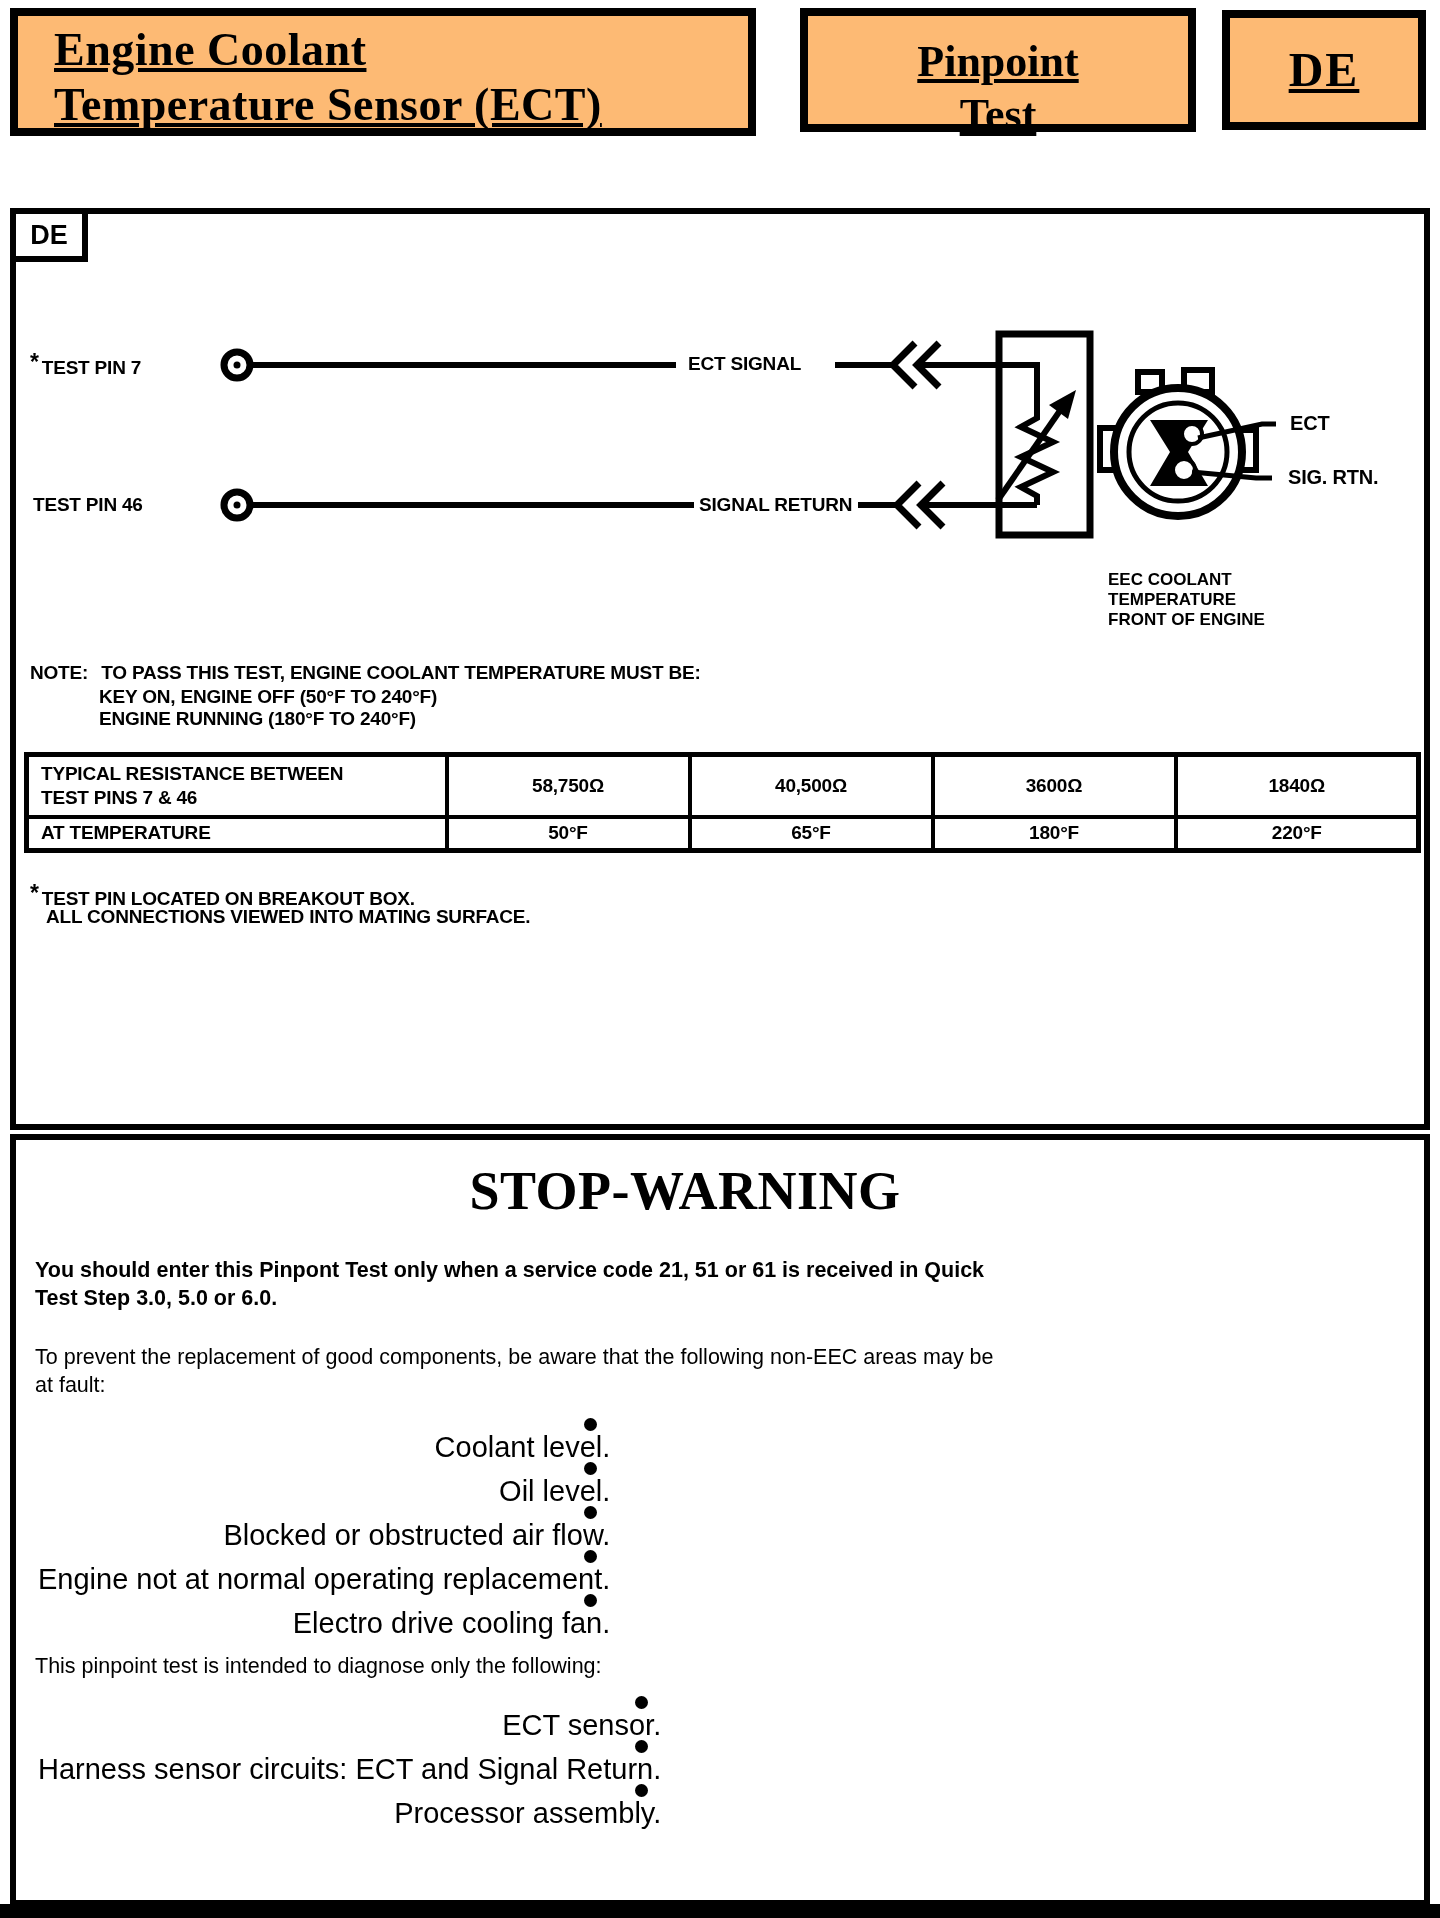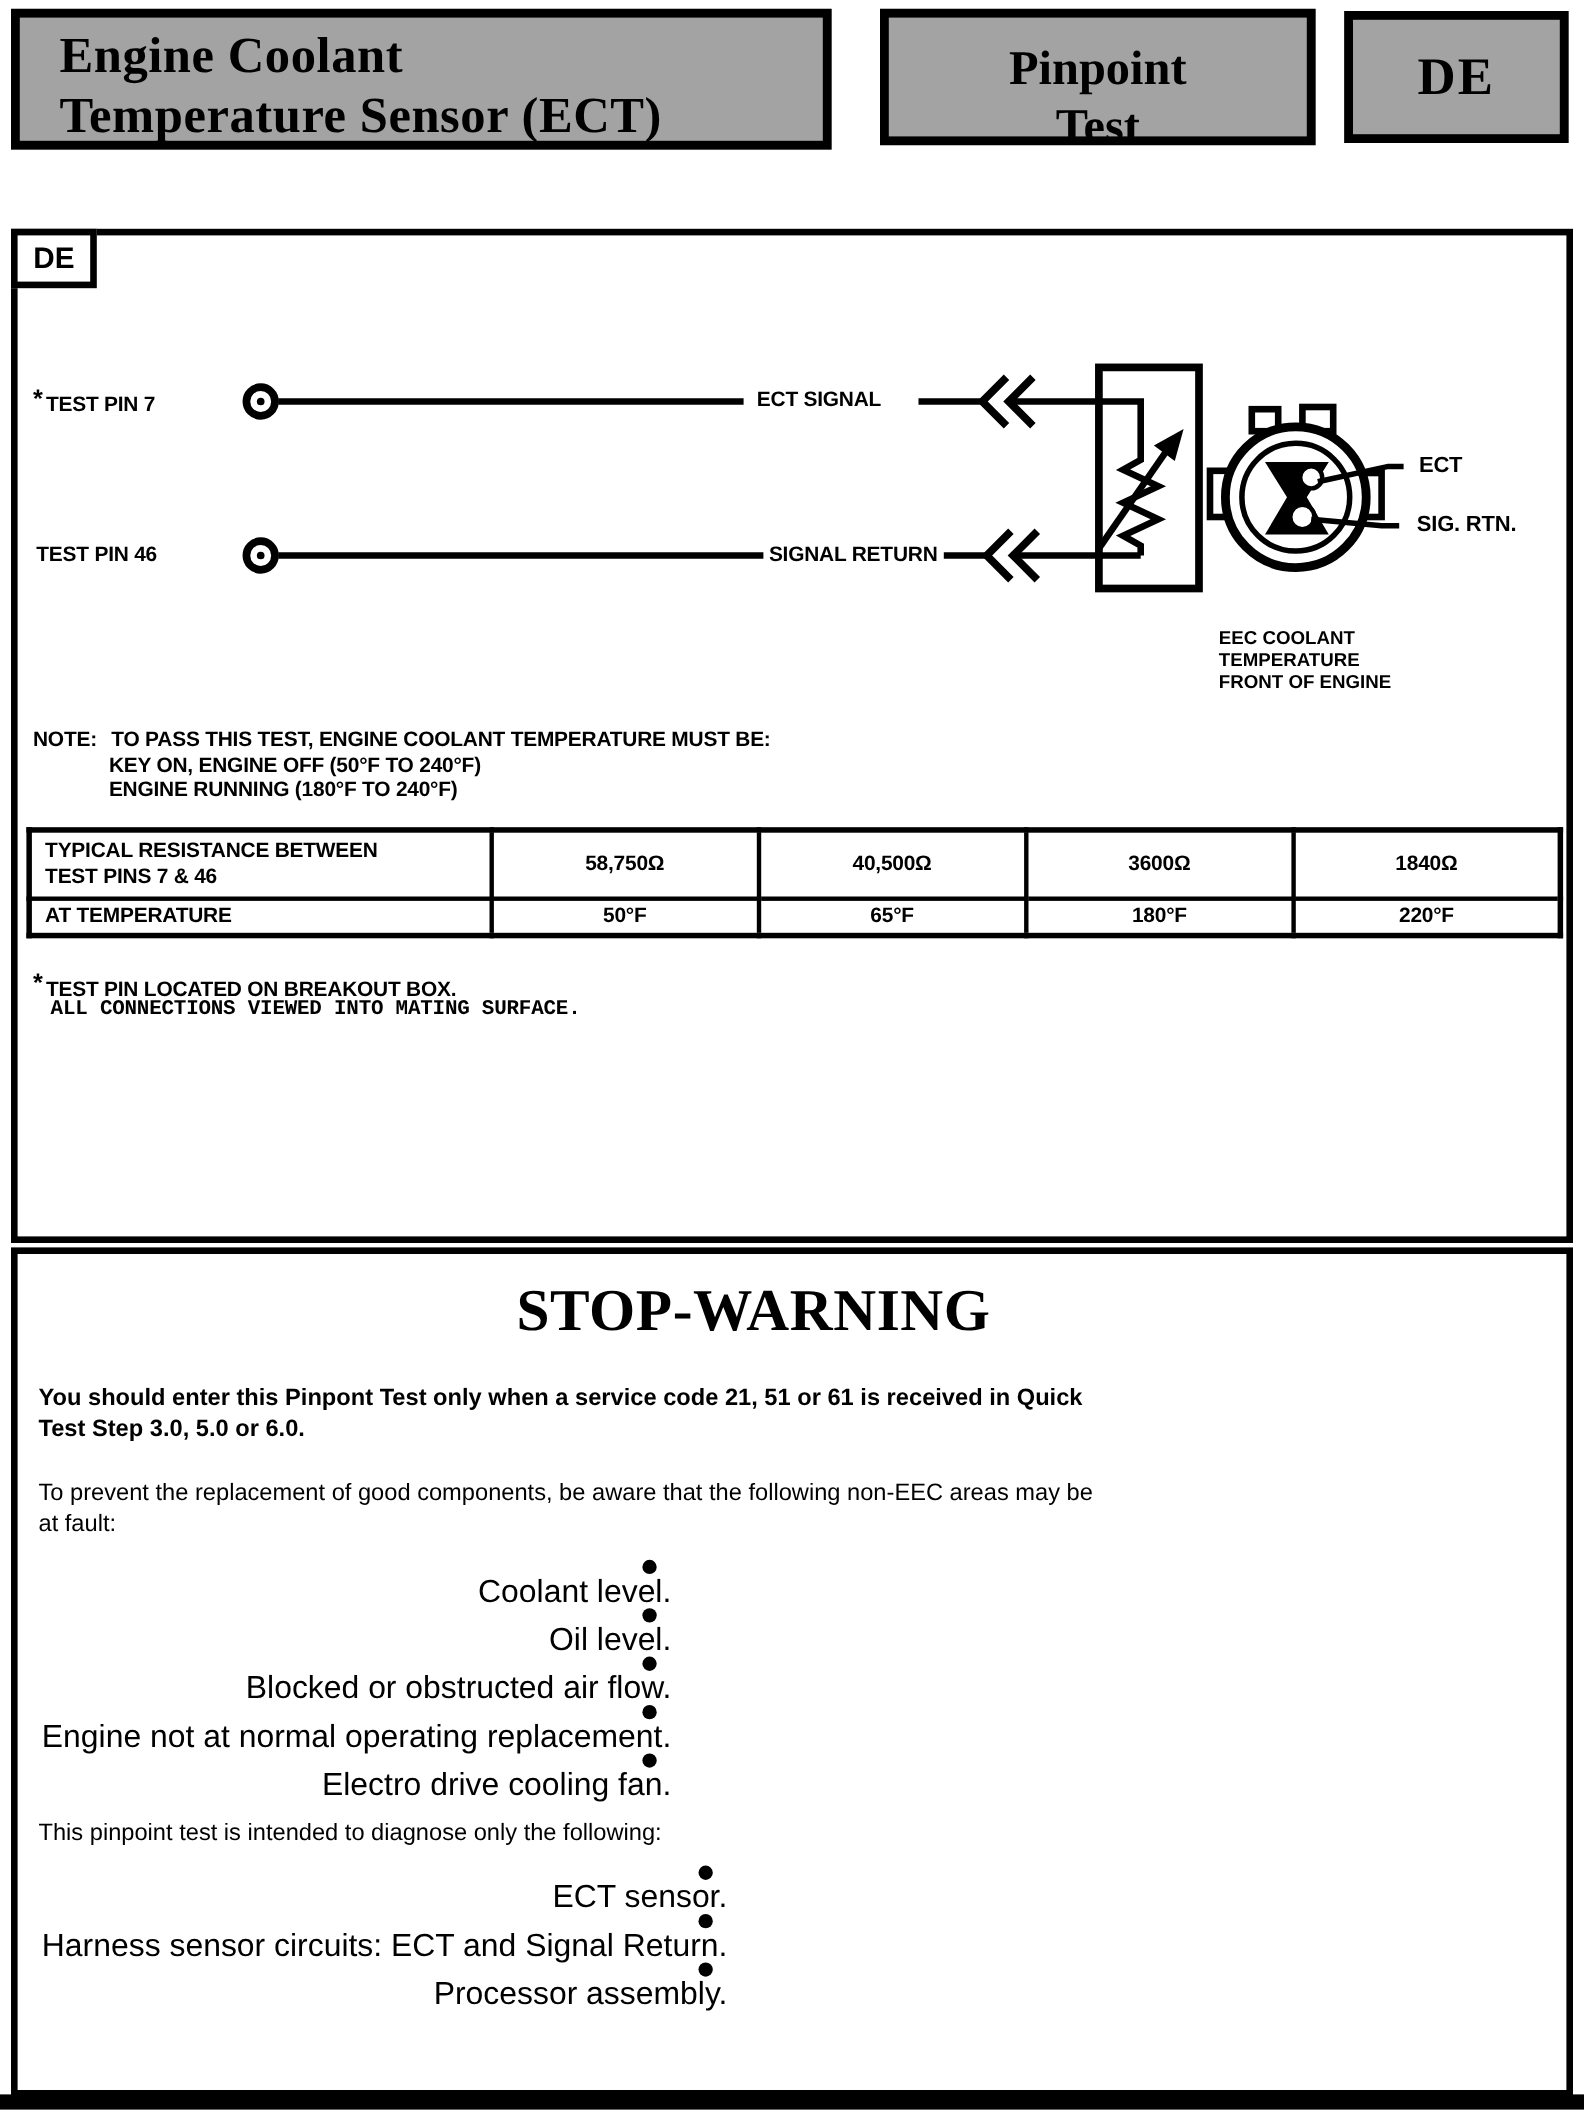--- a/index.html
+++ b/index.html
@@ -4,21 +4,21 @@
 <style>
   * { margin:0; padding:0; box-sizing:border-box; }
   html,body { background:#fff; }
   body {
     width:1440px; height:1918px; position:relative;
     font-family:"Liberation Sans", sans-serif; color:#000;
     -webkit-font-smoothing:antialiased;
   }
   .abs { position:absolute; }
   .serif { font-family:"Liberation Serif", serif; font-weight:700; }
-  .blk { border:7px solid #000; background:#a3a3a3; }
+  .blk { border:7px solid #000; background:#fdba74;text-decoration:underline; }
 
   
   .hbox1 { left:10px; top:8px; width:746px; height:128px; border-width:8px; padding:6px 0 0 36px; }
   .hbox1 .hline { font-size:46px; line-height:55px; letter-spacing:0.5px; }
   .hbox2 { left:800px; top:8px; width:396px; height:124px; border-width:8px; text-align:center; padding-top:19px; }
   .hbox2 .hline { font-size:44px; line-height:53px; }
   .hbox3 { left:1222px; top:10px; width:204px; height:120px; border-width:8px; text-align:center; }
   .hbox3 .hline { font-size:48px; line-height:104px; letter-spacing:2px; }
 
   
@@ -173,21 +173,21 @@
     <td class="val">65°F</td>
     <td class="val">180°F</td>
     <td class="val">220°F</td>
   </tr>
 </tbody>
   </table>
 
 <div class="abs fnote" style="left:30px; top:884px;">
   <span class="ast">*</span><span>TEST PIN LOCATED ON BREAKOUT BOX.</span>
 </div>
-<div class="abs fnote" style="left:46px; top:906px;font-family:Liberation Mono, monospace;">ALL CONNECTIONS VIEWED INTO MATING SURFACE.</div>
+<div class="abs fnote" style="left:46px; top:906px;">ALL CONNECTIONS VIEWED INTO MATING SURFACE.</div>
 
 <div class="abs warnbox"></div>
 
 <div class="abs serif wtitle">STOP-WARNING</div>
 
 <div class="abs wpara bold" style="top:1256px;">
   <div>You should enter this Pinpont Test only when a service code 21, 51 or 61 is received in Quick</div>
   <div>Test Step 3.0, 5.0 or 6.0.</div>
 </div>
 

